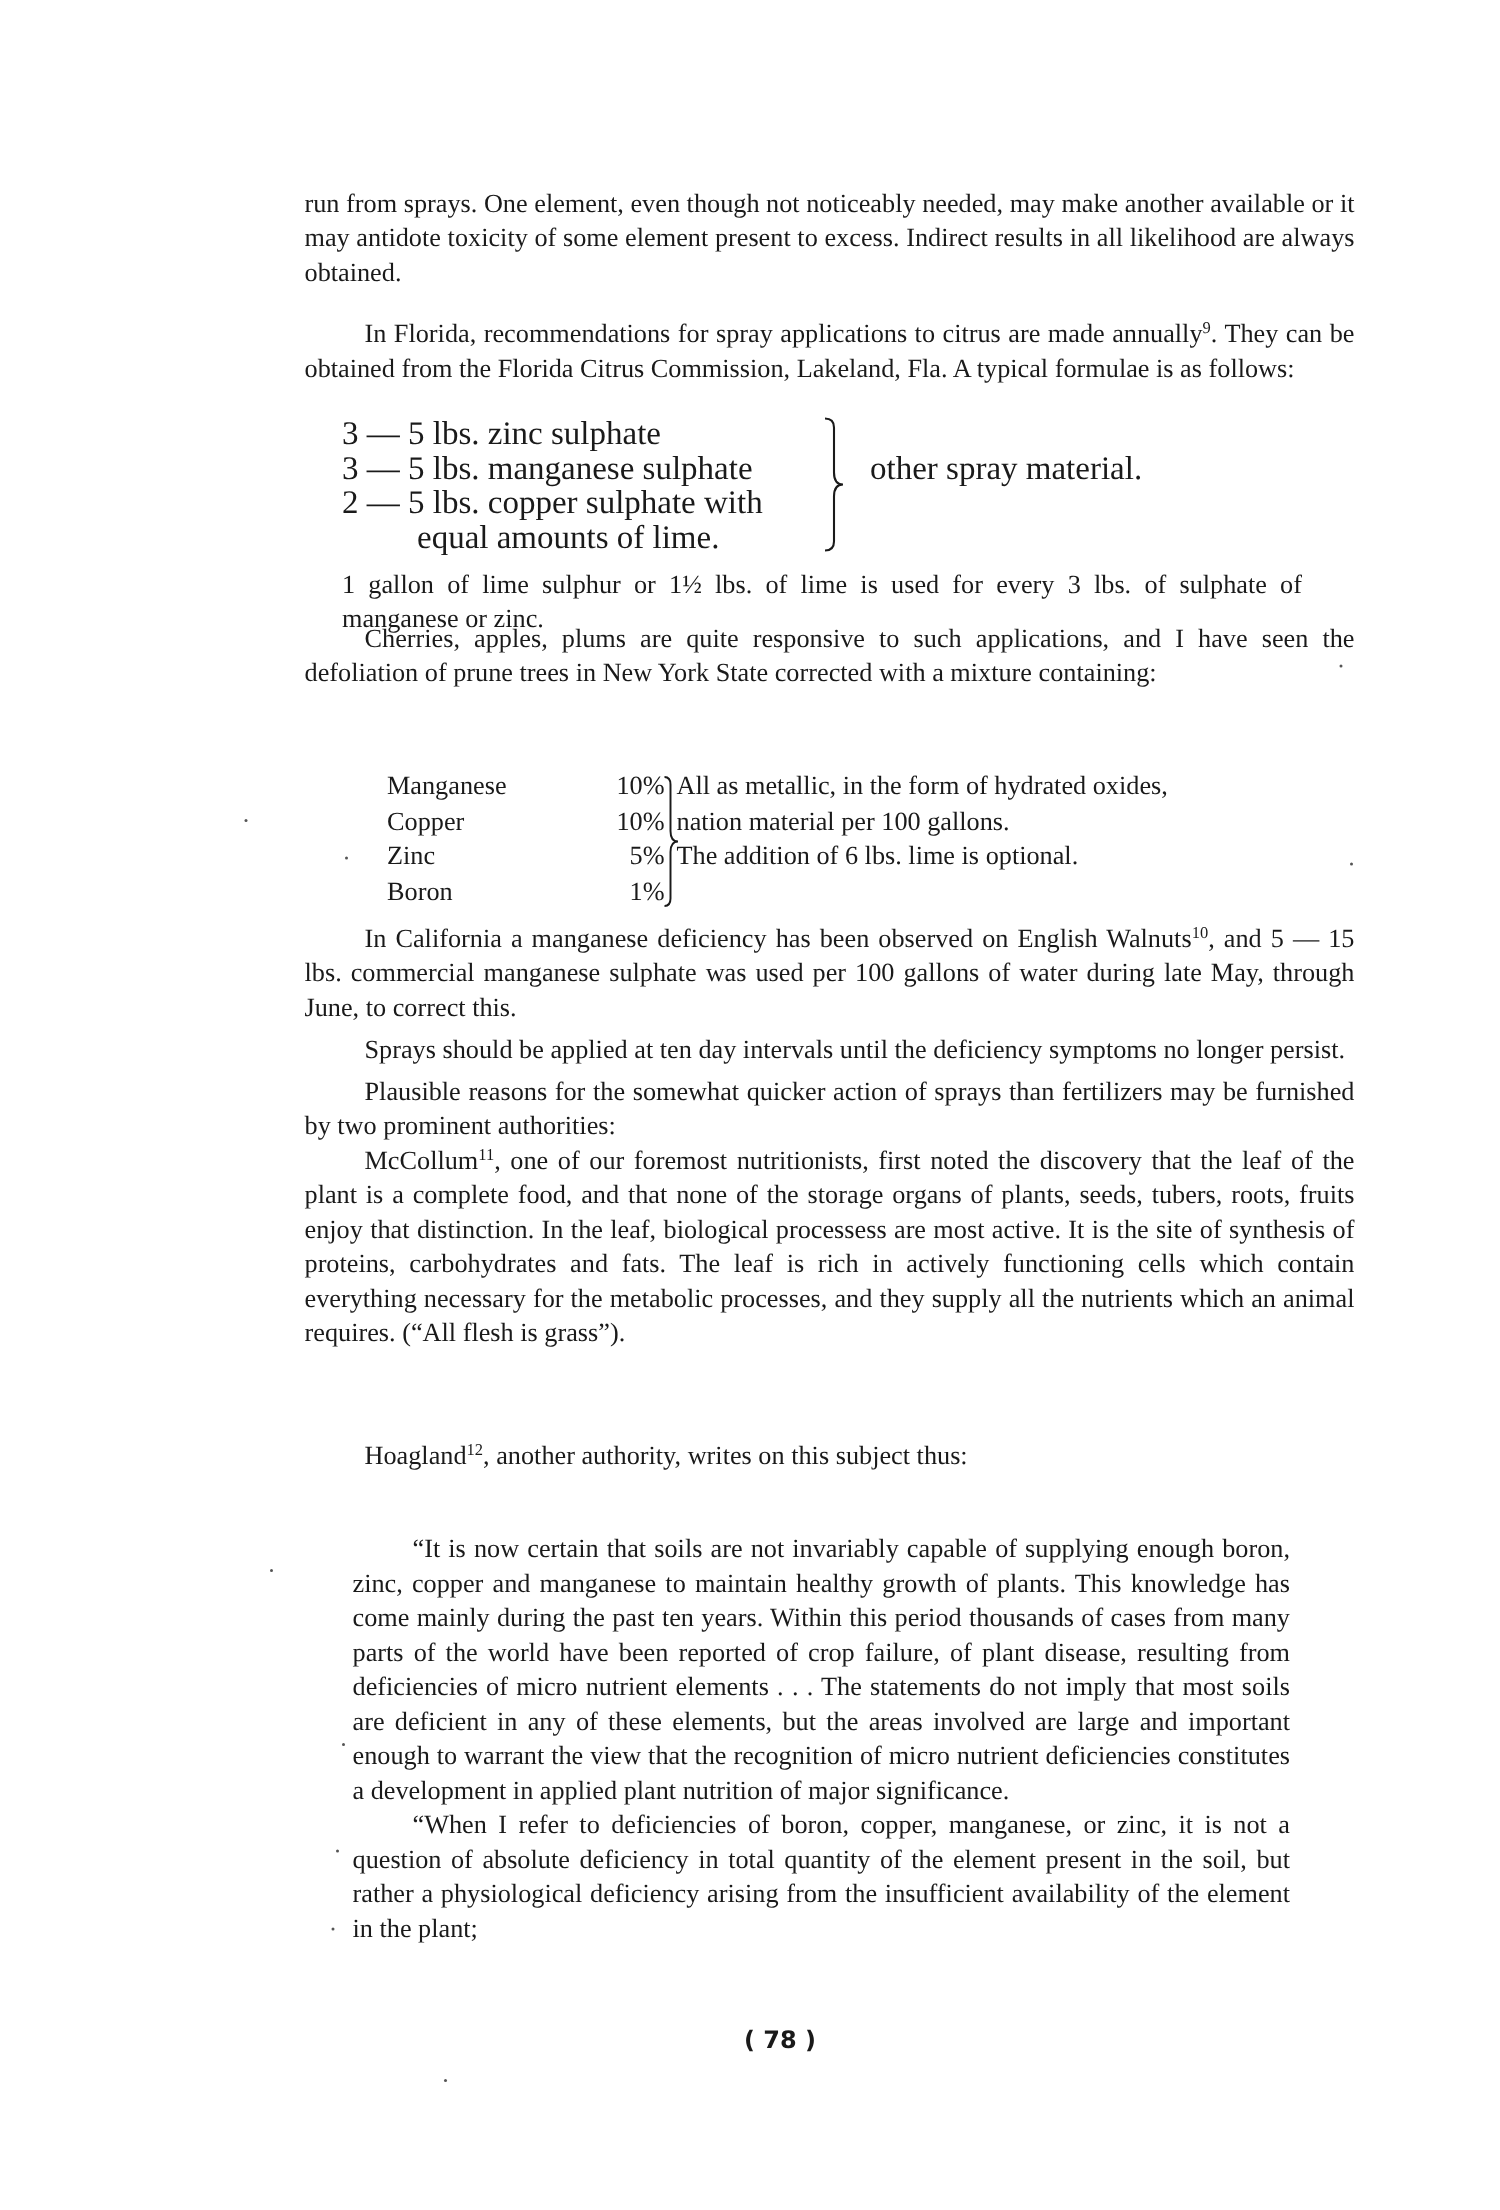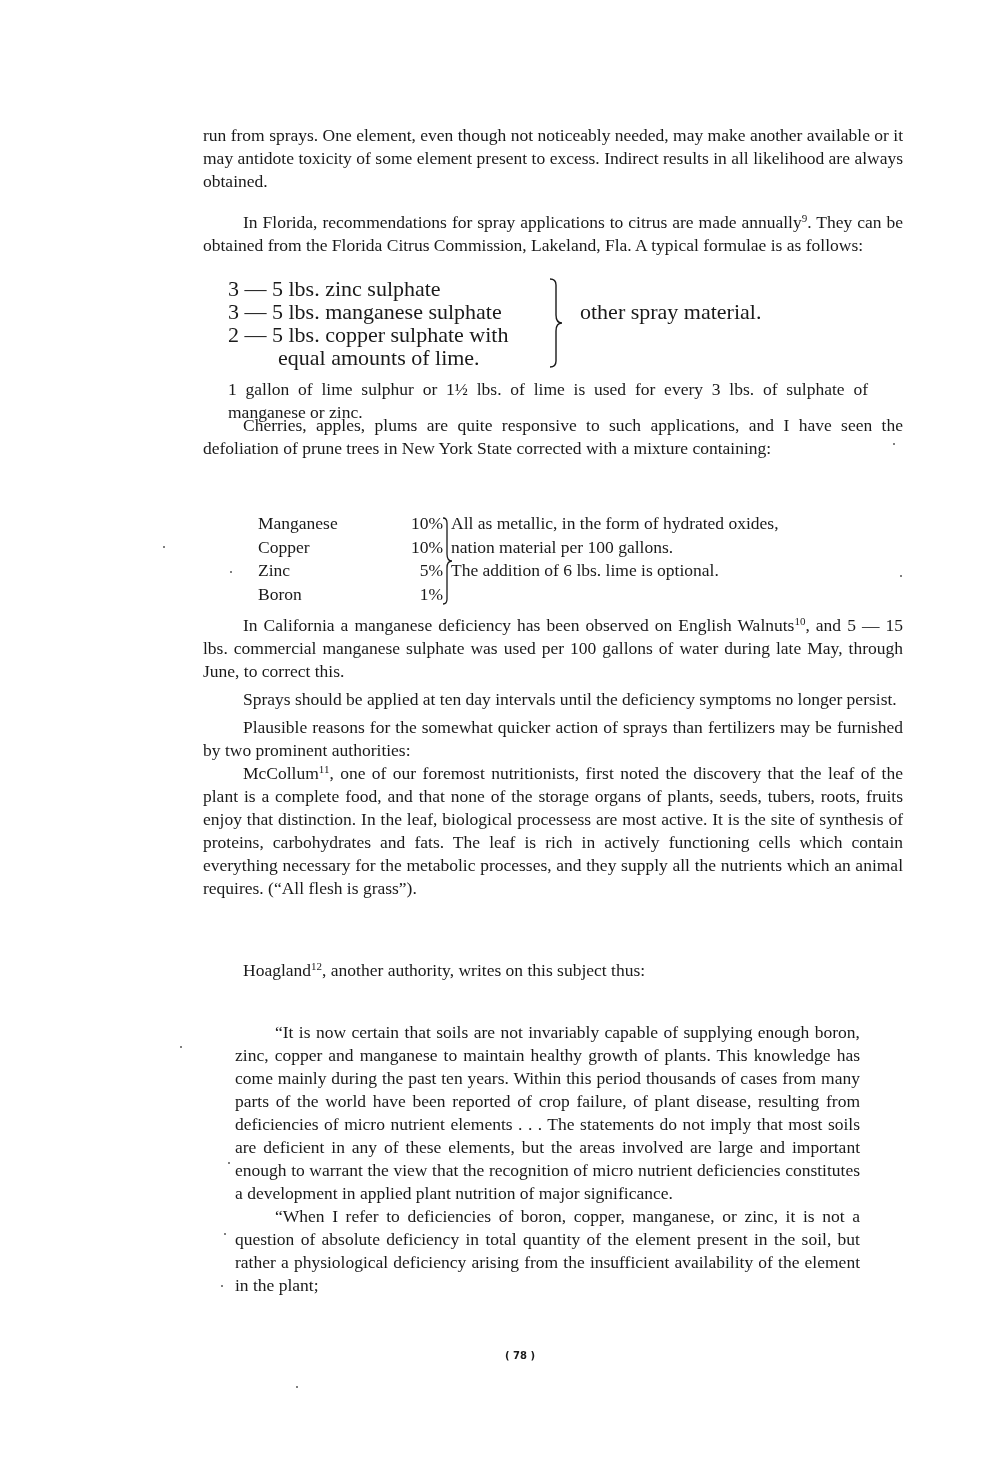--- a/index.html
+++ b/index.html
@@ -19,21 +19,21 @@
   .f-right { position: absolute; left: 352px; top: 23px; width: 290px; text-align: justify; }
   .f-right div { white-space: nowrap; }
   .mix { position: absolute; left: 238px; top: 512px; width: 670px; height: 94px; font-size: 17.5px; line-height: 23.5px; margin-left: 20px; }
   .mix-row { position: absolute; left: 0; width: 185px; }
   .mix-name { position: absolute; left: 0; }
   .mix-pct { position: absolute; right: 0; width: 50px; text-align: right; }
   .mix-brace { position: absolute; left: 182px; top: 4px; width: 20px; height: 90px; }
   .mix-desc { position: absolute; left: 193px; top: 0; width: 472px; }
   .mix-desc div { white-space: nowrap; }
   .pagenum { position: absolute; left: 490px; top: 1350px; width: 60px; text-align: center;
-             font-family: "DejaVu Sans", sans-serif; font-weight: bold; font-size: 10px; }
+             font-family: "DejaVu Sans", sans-serif; font-weight: bold; font-size: 16px; }
   .speck { position: absolute; width: 2px; height: 2px; background: #555; border-radius: 1px; }
 </style>
 </head>
 <body>
 
 <div class="page">
 
   <div class="block" style="top:124px;">
     <p class="p">run from sprays. One element, even though not noticeably needed, may make another available or it may antidote toxicity of some element present to excess. Indirect results in all likelihood are always obtained.</p>
     <p class="p indent" style="margin-top:18px;"><span>In Florida, recommendations for spray applications to citrus are made annually</span><sup>9</sup><span>. They can be obtained from the Florida Citrus Commission, Lakeland, Fla. A typical formulae is as follows:</span></p>

